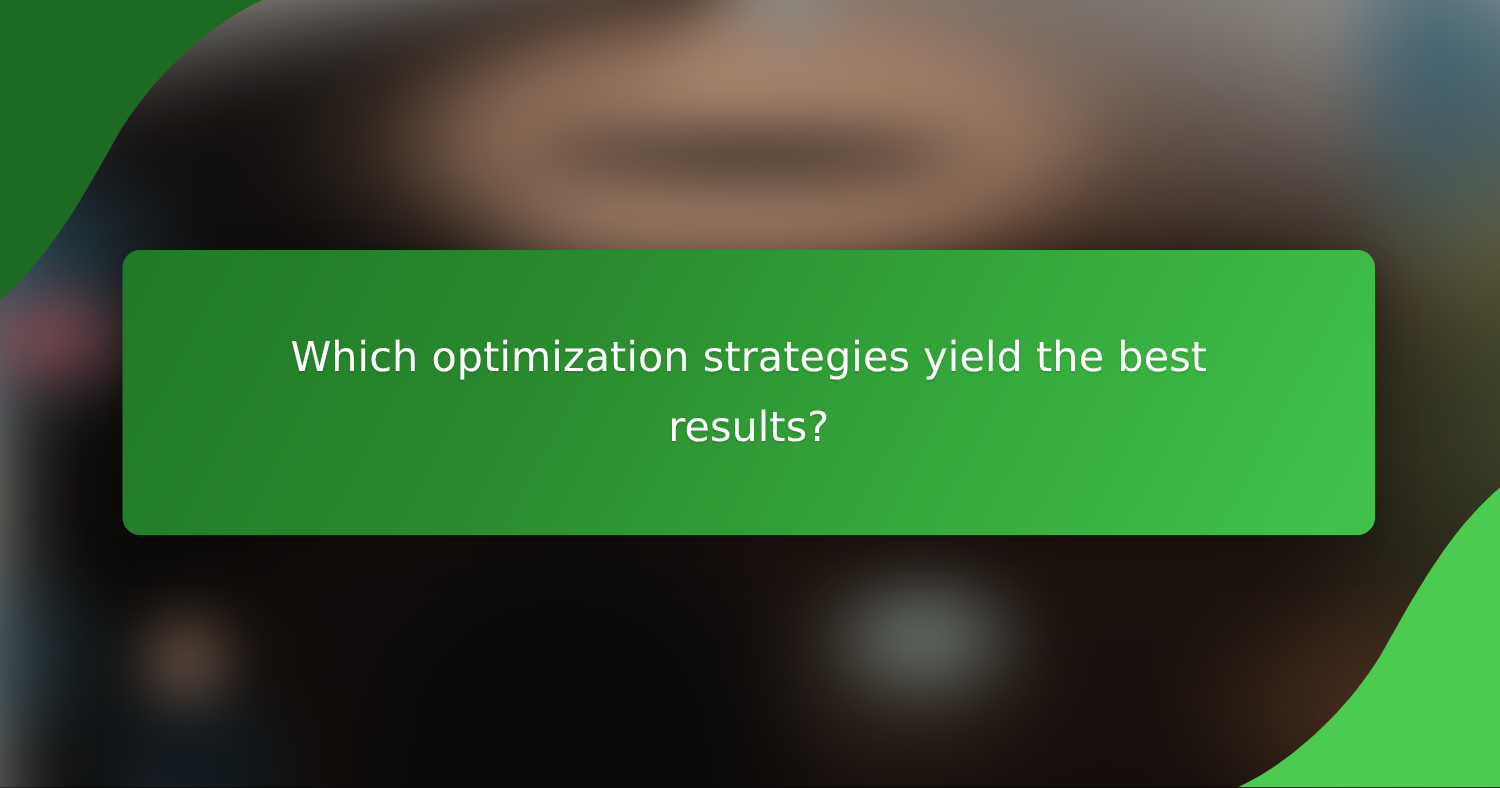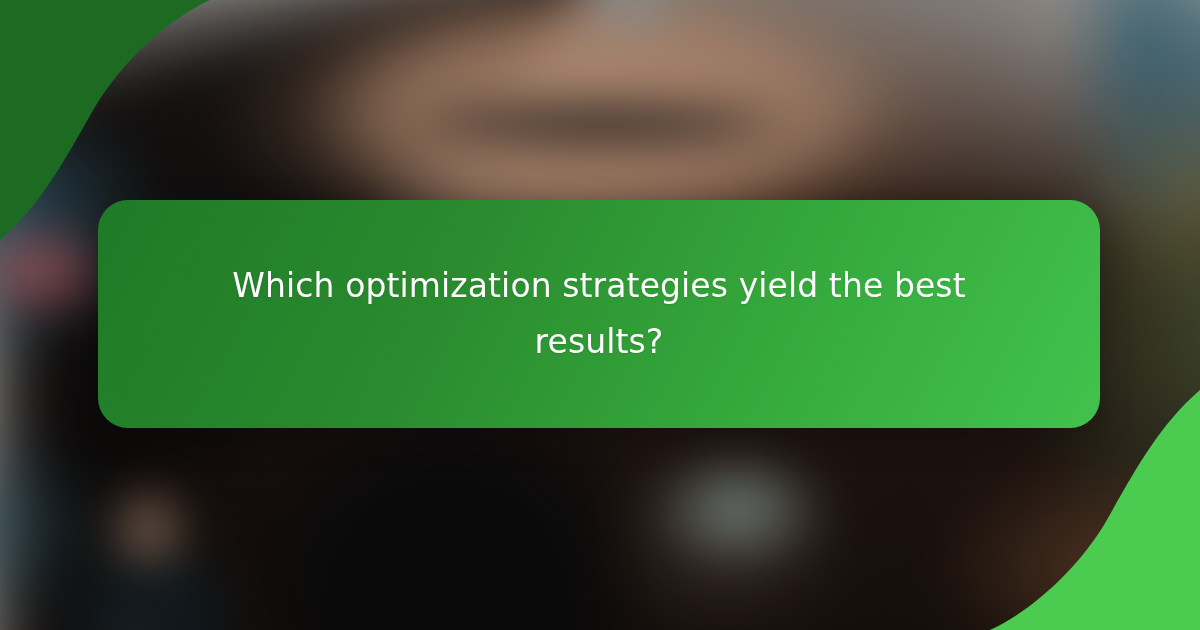--- a/index.html
+++ b/index.html
@@ -142,21 +142,21 @@
   .corner.tl { left: 0; top: 0; }
   .corner.br { right: 0; bottom: 0; }
 
   
   #card {
     position: absolute;
     left: 98px;
     top: 200px;
     width: 1002px;
     height: 228px;
-    border-radius: 30px;
+    border-radius: 14px;
     background: linear-gradient(118deg, #1f7a27 0%, #2a8a2e 34%, #35a83c 66%, #42c24d 100%);
     box-shadow: 0 10px 34px rgba(0,0,0,0.22);
     display: flex;
     align-items: center;
     justify-content: center;
     box-sizing: border-box;
     padding: 0 130px;
   }
   #card-text {
     color: #ffffff;

